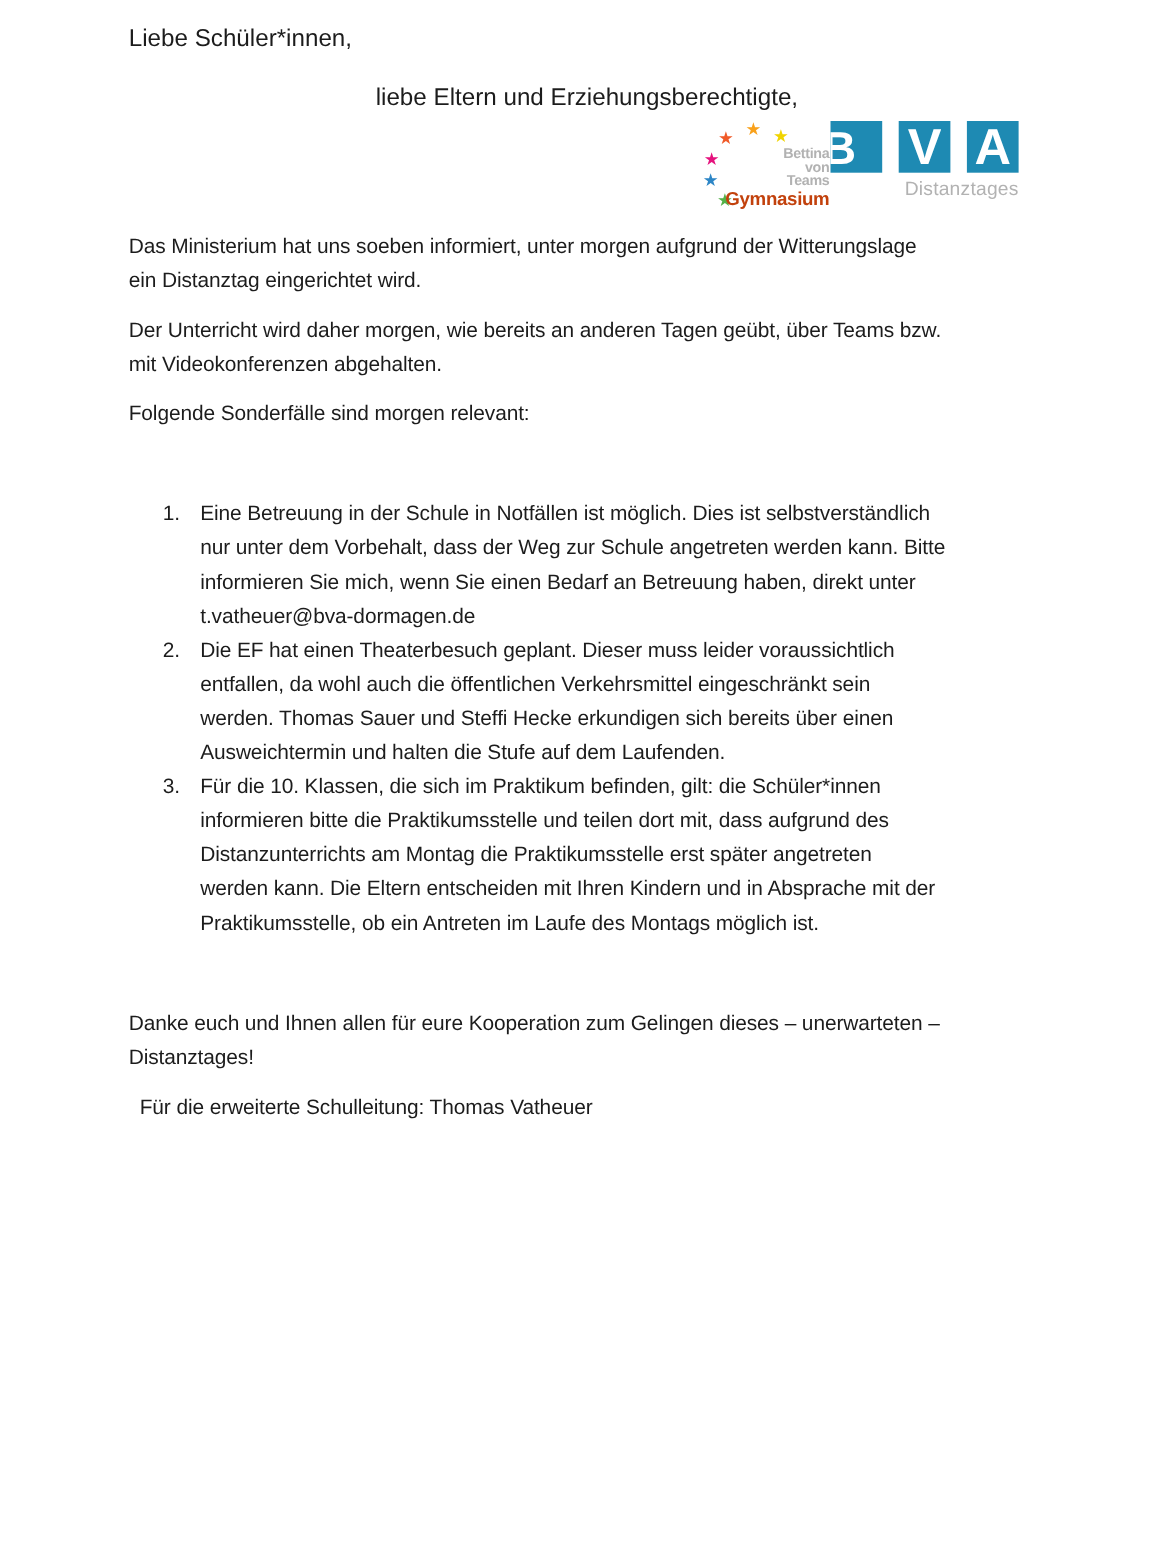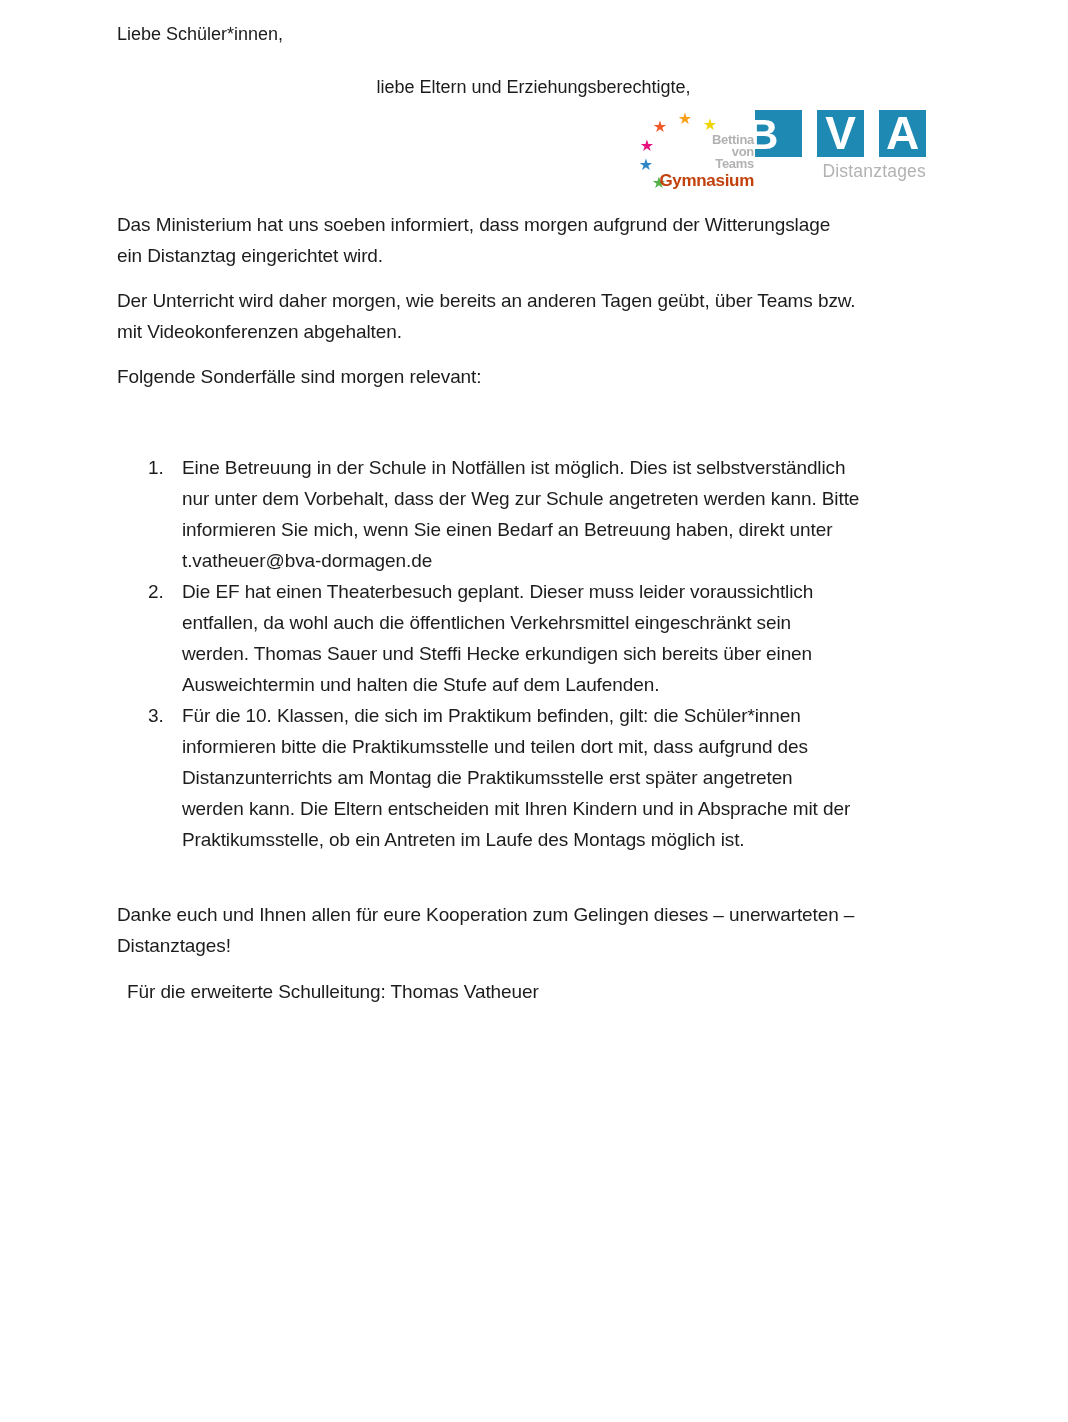--- a/index.html
+++ b/index.html
@@ -84,21 +84,21 @@
 
   
   .content { padding: 0 118px 0 117px; }
   .date-line {
     padding-top: 219px;
     text-align: right;
     padding-right: 22px;
     font-size: 19.5px;
     line-height: 24px;
   }
-  .sal { font-size: 18px; line-height: 31px; margin: 0; }
+  .sal { font-size: 22px; line-height: 31px; margin: 0; }
   .sal-1 { margin-top: 19px; }
   .sal-2 { margin-top: 22px; text-align: center; }
 
   .para {
     font-size: 19px;
     line-height: 31px;
     letter-spacing: -0.1px;
     margin: 0 0 14px 0;
     white-space: pre-line;
   }
@@ -115,21 +115,21 @@
     letter-spacing: -0.1px;
   }
   .li-text {
     flex: 1;
     font-size: 19px;
     line-height: 31px;
     letter-spacing: -0.1px;
     white-space: pre-line;
   }
 
-  .closing { margin-top: 44px; }
+  .closing { margin-top: 60px; }
   .signature { margin-top: 15px; margin-bottom: 0; margin-left: 10px; }
 </style>
 </head>
 <body>
 
 <div class="page">
 
   <div class="logo">
     <div class="logo-left">
       <span class="star" style="color: rgb(240, 90, 40);">★</span>
@@ -160,21 +160,21 @@
       <div class="europaschule" style="color: rgb(178, 178, 178);">Distanztages</div>
     </div>
   </div>
 
   <div class="content">
 
 
     <p class="sal sal-1">Liebe Schüler*innen,</p>
     <p class="sal sal-2">liebe Eltern und Erziehungsberechtigte,</p>
 
-    <p class="para para-first">Das Ministerium hat uns soeben informiert, dass morgen aufgrund der Witterungslage
+    <p class="para para-first">Das Ministerium hat uns soeben informiert, unter morgen aufgrund der Witterungslage
 ein Distanztag eingerichtet wird.</p>
     <p class="para">Der Unterricht wird daher morgen, wie bereits an anderen Tagen geübt, über Teams bzw.
 mit Videokonferenzen abgehalten.</p>
     <p class="para">Folgende Sonderfälle sind morgen relevant:</p>
 
     <div class="num-list">
       <div class="li">
         <span class="li-num">1.</span>
         <span class="li-text">Eine Betreuung in der Schule in Notfällen ist möglich. Dies ist selbstverständlich
 nur unter dem Vorbehalt, dass der Weg zur Schule angetreten werden kann. Bitte

